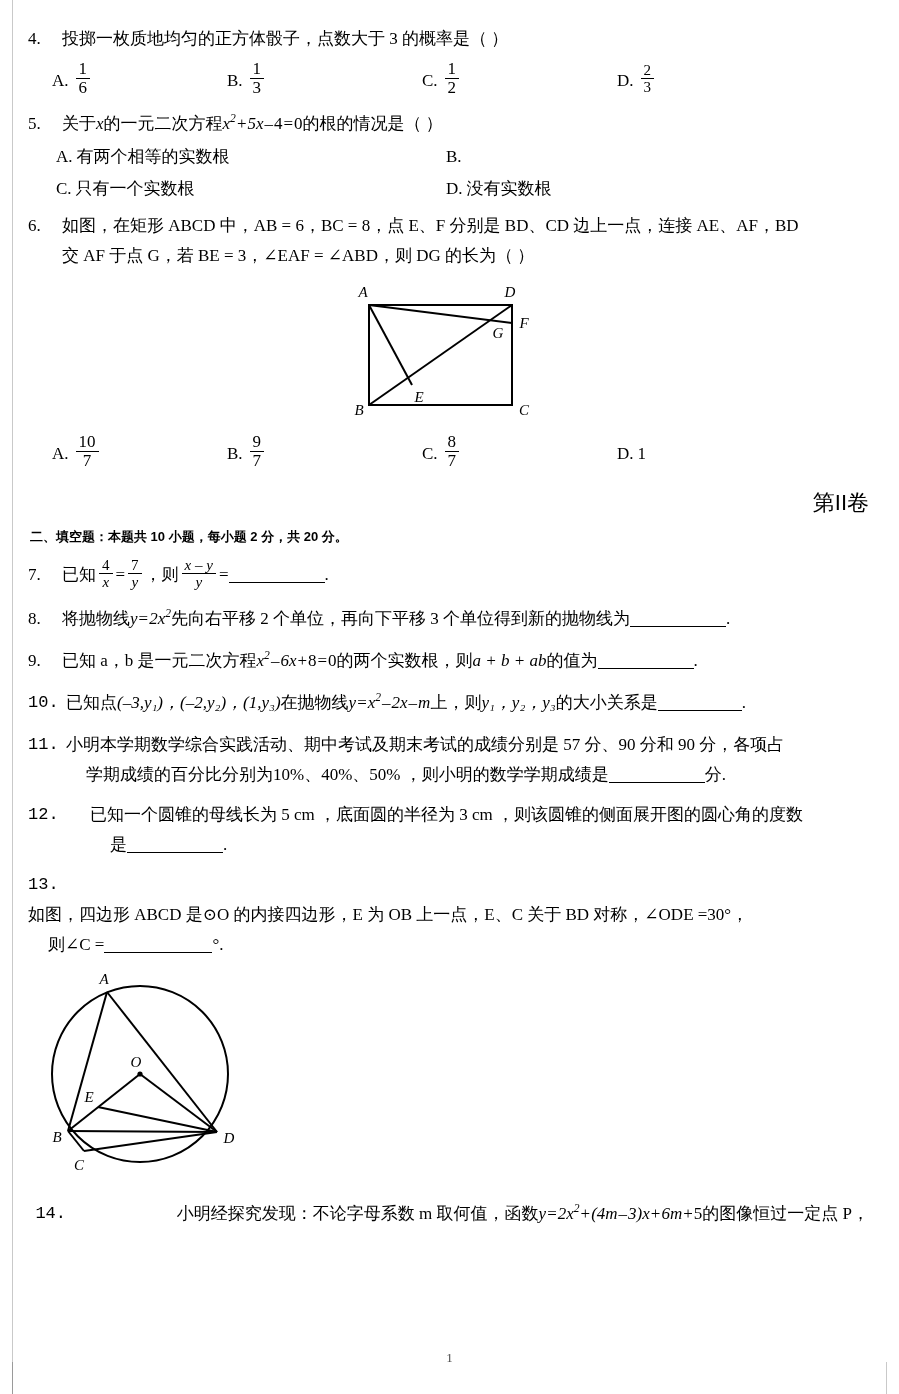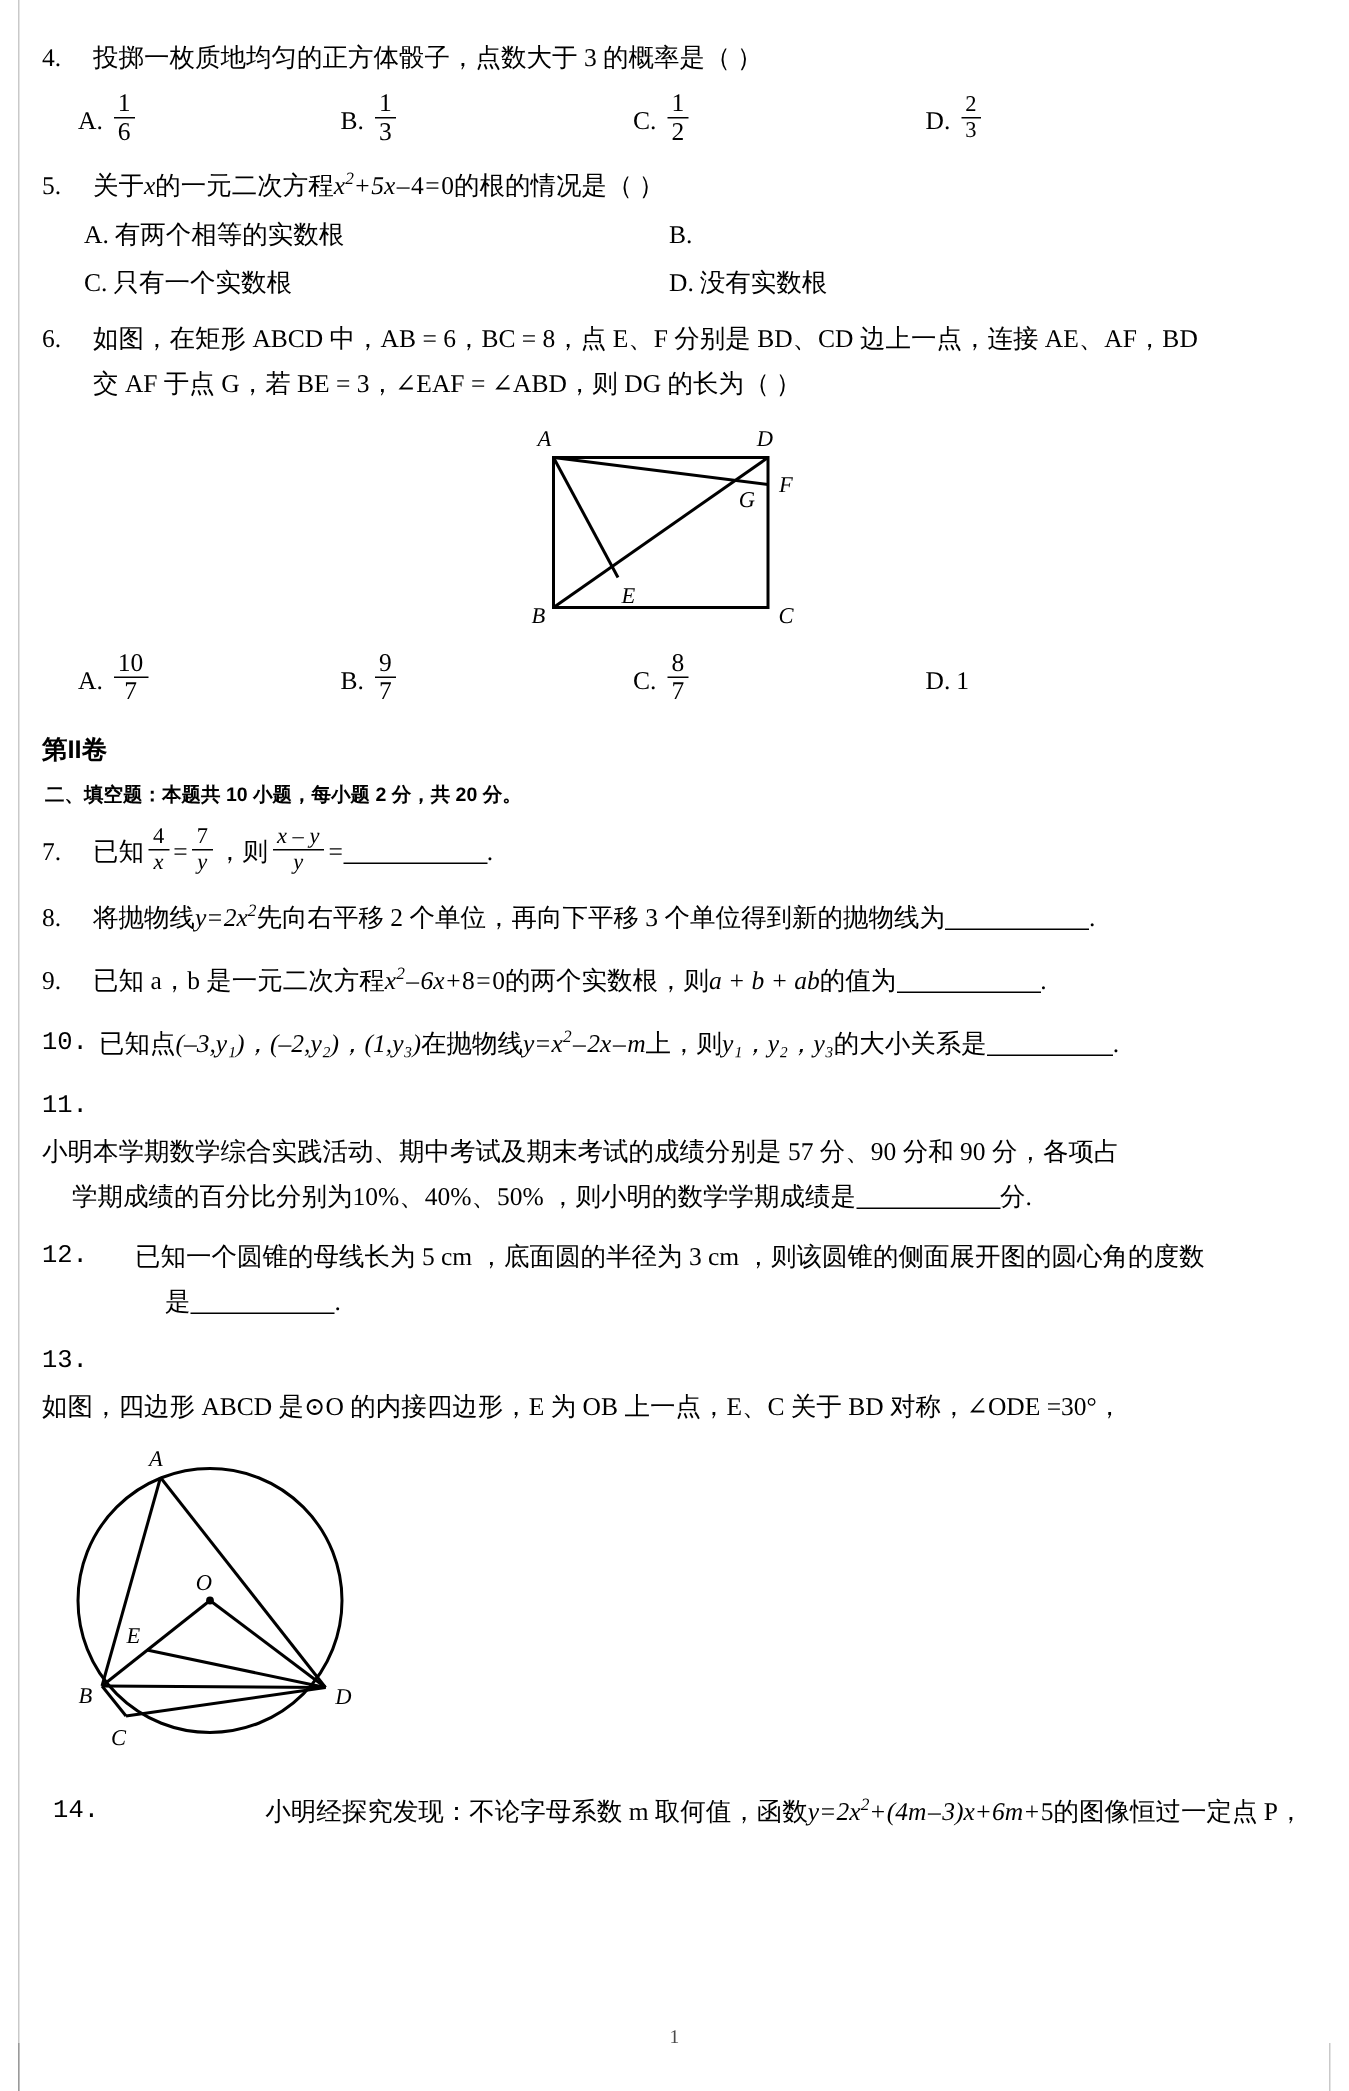--- a/index.html
+++ b/index.html
@@ -110,23 +110,23 @@
 
   .choices2 {
     display: flex;
     font-size: 17px;
     line-height: 32px;
     padding-left: 28px;
   }
   .choices2 .choice { width: 390px; }
 
   .section-center {
-    text-align: left;
-    font-size: 17px;
-    font-weight: bold;
+    text-align: right;
+    font-size: 22px;
+    font-weight: normal;
     margin: 16px 0 10px 0;
     font-family: "Liberation Sans", sans-serif;
   }
   .section-head {
     font-size: 13px;
     font-weight: bold;
     margin: 10px 0 14px 2px;
     font-family: "Liberation Sans", sans-serif;
   }
   .blank {
@@ -313,40 +313,41 @@
       </div>
     </div>
 
     <div class="q" style="margin-top:12px;">
       <div class="qnum wide">10.</div>
       <div class="qbody">
         <span>已知点</span><span class="mi">(–3,y₁)，(–2,y₂)，(1,y₃)</span><span>在抛物线</span><span class="mi">y<span class="mn op">=</span>x<sup class="exp">2</sup><span class="mn op">–</span>2<span class="mi">x</span><span class="mn op">–</span><span class="mi">m</span></span><span>上，则</span><span class="mi">y₁，y₂，y₃</span><span>的大小关系是</span><span class="blank b-sm"></span><span>.</span>
       </div>
     </div>
 
-    <div class="q" style="margin-top:12px;flex-direction:column;">
+    <div class="q" style="margin-top:12px;">
       <div class="qnum wide">11.</div>
       <div class="qbody">
         <span class="qline">小明本学期数学综合实践活动、期中考试及期末考试的成绩分别是 57 分、90 分和 90 分，各项占</span>
         <span class="qline indent2"><span>学期成绩的百分比分别为10%、40%、50% ，则小明的数学学期成绩是</span><span class="blank b-md"></span><span>分.</span></span>
       </div>
     </div>
 
     <div class="q" style="margin-top:10px;gap:24px;">
       <div class="qnum wide">12.</div>
       <div class="qbody">
         <span class="qline">已知一个圆锥的母线长为 5 cm ，底面圆的半径为 3 cm ，则该圆锥的侧面展开图的圆心角的度数</span>
         <span class="qline indent2"><span>是</span><span class="blank b-md"></span><span>.</span></span>
       </div>
     </div>
 
     <div class="q" style="margin-top:10px;flex-direction:column;">
       <div class="qnum wide">13.</div>
       <div class="qbody">
         <span class="qline">如图，四边形 ABCD 是⊙O 的内接四边形，E 为 OB 上一点，E、C 关于 BD 对称，∠ODE =30°，</span>
+        <span class="qline indent2"><span>则∠C =</span><span class="blank b-lg"></span><span>°.</span></span>
       </div>
     </div>
 
     <div class="figure-left">
       <svg width="240" height="215" viewBox="0 0 240 215">
 
         <circle cx="108" cy="108" r="88" fill="none" stroke="#000" stroke-width="2"></circle>
 
         <line x1="75" y1="26" x2="36" y2="165" stroke="#000" stroke-width="2"></line>
 

